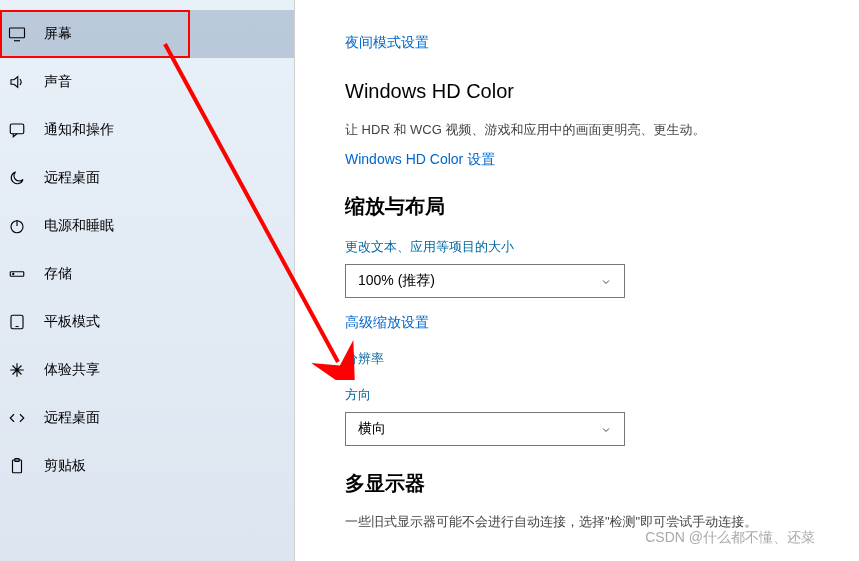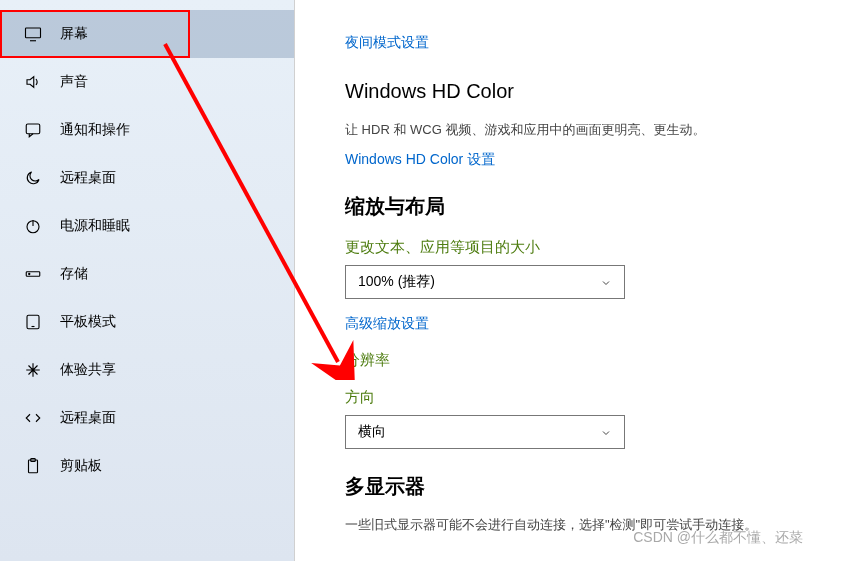--- a/index.html
+++ b/index.html
@@ -17,21 +17,21 @@
   .sidebar {
     width: 295px;
     background: linear-gradient(to bottom, #e8f0f8, #dde5f0);
     padding-top: 10px;
     border-right: 1px solid #d0d0d0;
   }
   .sidebar-item {
     display: flex;
     align-items: center;
     height: 48px;
-    padding-left: 24px;
+    padding-left: 8px;
     cursor: pointer;
     color: #000;
   }
   .sidebar-item.selected {
     background: rgba(150,170,195,0.55);
   }
   .sidebar-item .icon {
     width: 18px; height: 18px;
     display: flex; align-items: center; justify-content: center;
     margin-right: 18px;
@@ -47,40 +47,40 @@
     pointer-events: none;
   }
   .main {
     flex: 1;
     padding: 0 0 0 50px;
     position: relative;
   }
   .link { color: #0066cc; cursor: pointer; }
   .section-title { font-size: 20px; font-weight: 600; margin-top: 24px; margin-bottom: 16px; }
   .subtext { font-size: 13px; color: #444; margin: 6px 0 10px 0; max-width: 430px; }
-  .field-label { font-size: 15px; color: #4d7c0f; margin-top: 18px; margin-bottom: 8px; }
+  .field-label { font-size: 13px; color: #0369a1; margin-top: 18px; margin-bottom: 8px; }
   .dropdown {
     width: 280px; height: 34px;
     border: 1px solid #777;
     background: #fff;
     display: flex; align-items: center; justify-content: space-between;
     padding: 8px 12px;
     font-size: 14px;
     cursor: pointer;
   }
   .chev { width: 12px; height: 12px; }
   .chev svg { width: 12px; height: 12px; stroke: #444; fill: none; stroke-width: 2; }
   .night-link { margin-top: 34px; display: inline-block; }
   .hd-title { font-size: 20px; font-weight: 400; margin-top: 28px; }
   .hd-desc { font-size: 13px; color: #444; margin-top: 18px; max-width: 430px; }
   .hd-link { margin-top: 12px; display: inline-block; }
   .adv-link { margin-top: 16px; display: inline-block; }
   .watermark {
     position: absolute;
-    right: 56px; bottom: 14px;
+    right: 44px; bottom: 14px;
     font-size: 14px; color: rgba(110,110,110,0.6);
     pointer-events: none;
   }
   .arrow-svg {
     position: absolute;
     left: 120px; top: 40px;
     width: 260px; height: 340px;
     pointer-events: none;
   }
 </style>

